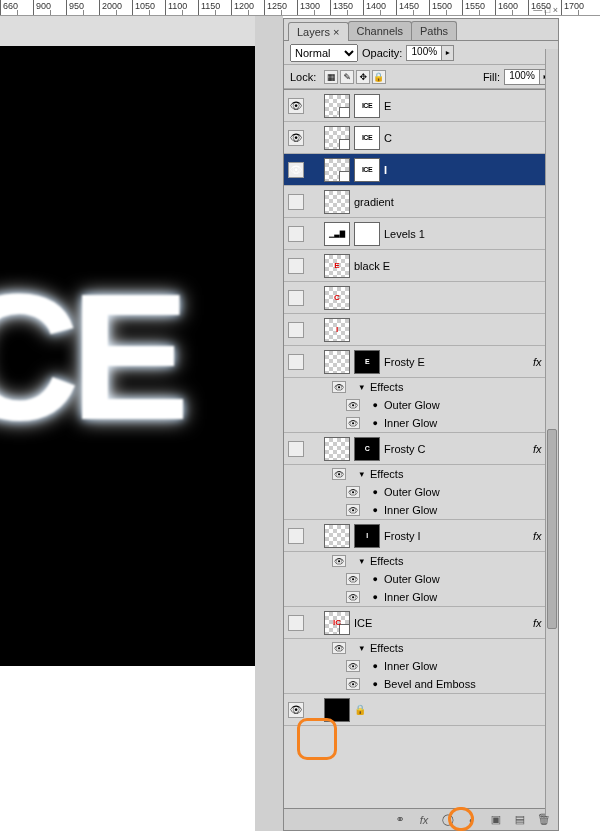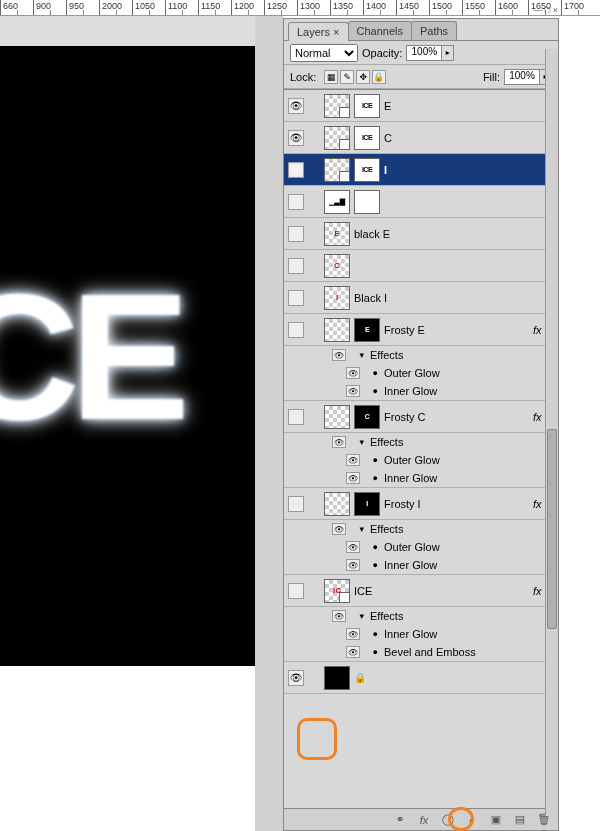--- a/index.html
+++ b/index.html
@@ -185,26 +185,33 @@
         <span class="link-col"></span>
         <span class="thumb trans smart"></span>
         <span class="mask-thumb">
           <span class="mtxt">ICE</span>
         </span>
         <span class="lbl">I</span>
       </div>
       <div class="layer">
         <span class="eye"></span>
         <span class="link-col"></span>
+        <span class="thumb trans"></span>
+        <span class="lbl">gradient</span>
+      </div>
+      <div class="layer">
+        <span class="eye"></span>
+        <span class="link-col"></span>
         <span class="thumb">
           <span style="font-size:7px">▁▃▇</span>
         </span>
         <span class="mask-thumb">
           <span class="mtxt"></span>
         </span>
+        <span class="lbl">Levels 1</span>
       </div>
       <div class="layer">
         <span class="eye"></span>
         <span class="link-col"></span>
         <span class="thumb trans">
           <span class="tlet" style="color:#d00">E</span>
         </span>
         <span class="lbl">black E</span>
       </div>
       <div class="layer">
@@ -213,21 +220,20 @@
         <span class="thumb trans">
           <span class="tlet" style="color:#d00">C</span>
         </span>
       </div>
       <div class="layer">
         <span class="eye"></span>
         <span class="link-col"></span>
         <span class="thumb trans">
           <span class="tlet" style="color:#d00">I</span>
         </span>
-        <span class="lbl">Black I</span>
       </div>
       <div class="layer">
         <span class="eye"></span>
         <span class="link-col"></span>
         <span class="thumb trans"></span>
         <span class="mask-thumb solid-black" style="background:#000">
           <span class="mtxt" style="color:#fff">E</span>
         </span>
         <span class="lbl">Frosty E</span>
         <span class="fx">fx</span>

